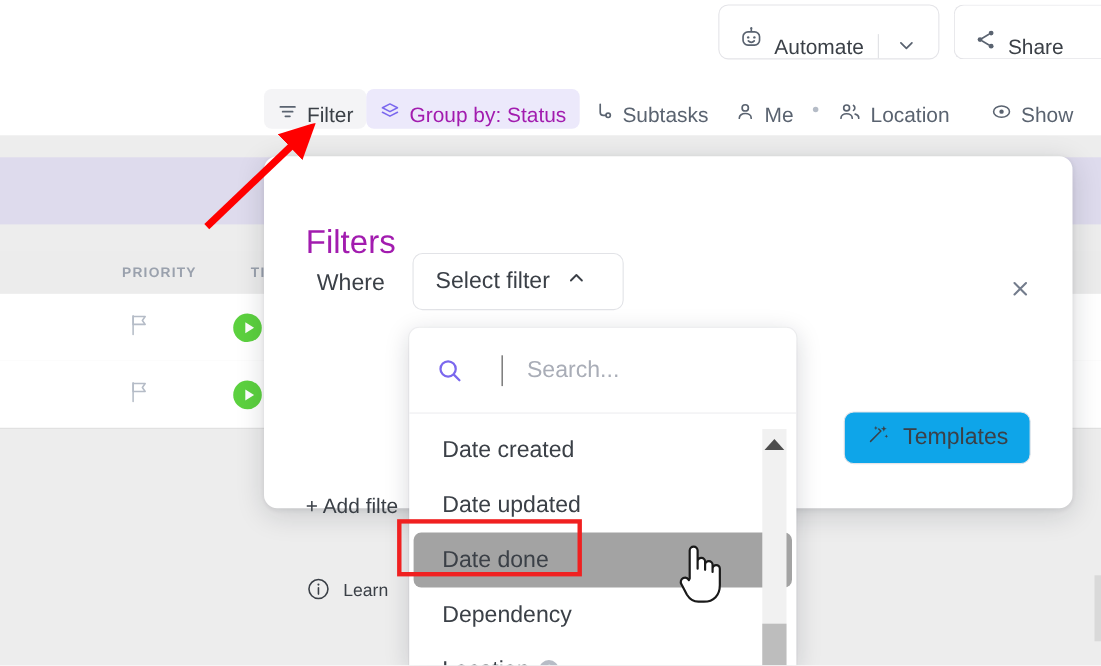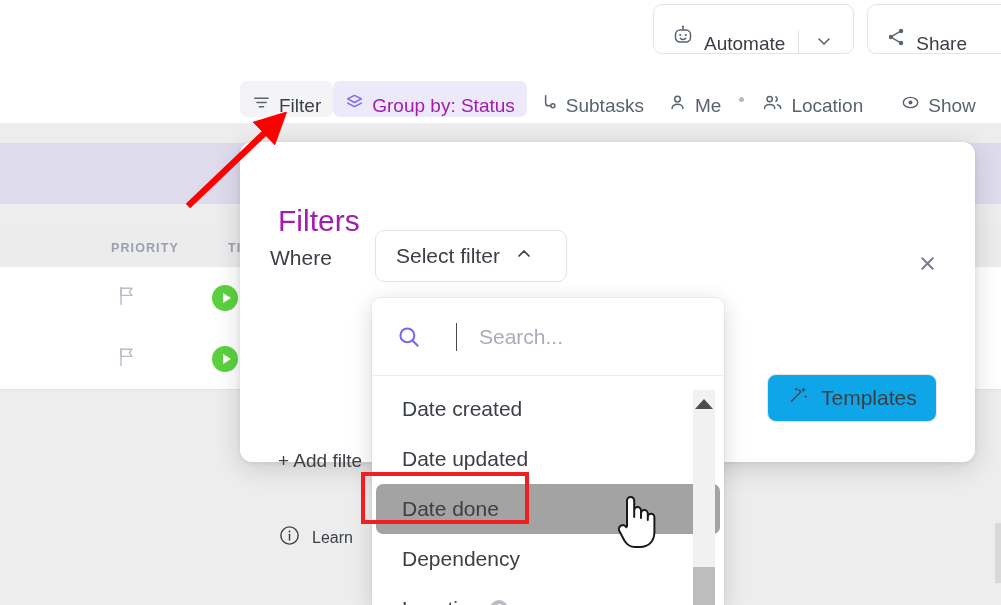--- a/index.html
+++ b/index.html
@@ -215,21 +215,21 @@
   }
   .dlg-title {
     position: absolute;
     left: 38px; top: 26px;
     font-size: 30px;
     color: #a21caf;
     margin-top: 36px;
   }
   .dlg-where {
     position: absolute;
-    left: 30px; top: 104px;
+    left: 48px; top: 104px;
     font-size: 21px;
     color: #3b4047;
   }
   .select-filter {
     position: absolute;
     left: 135px; top: 88px;
     width: 192px; height: 52px;
     border: 1px solid #e2e3e7;
     border-radius: 9px;
     background: #ffffff;

